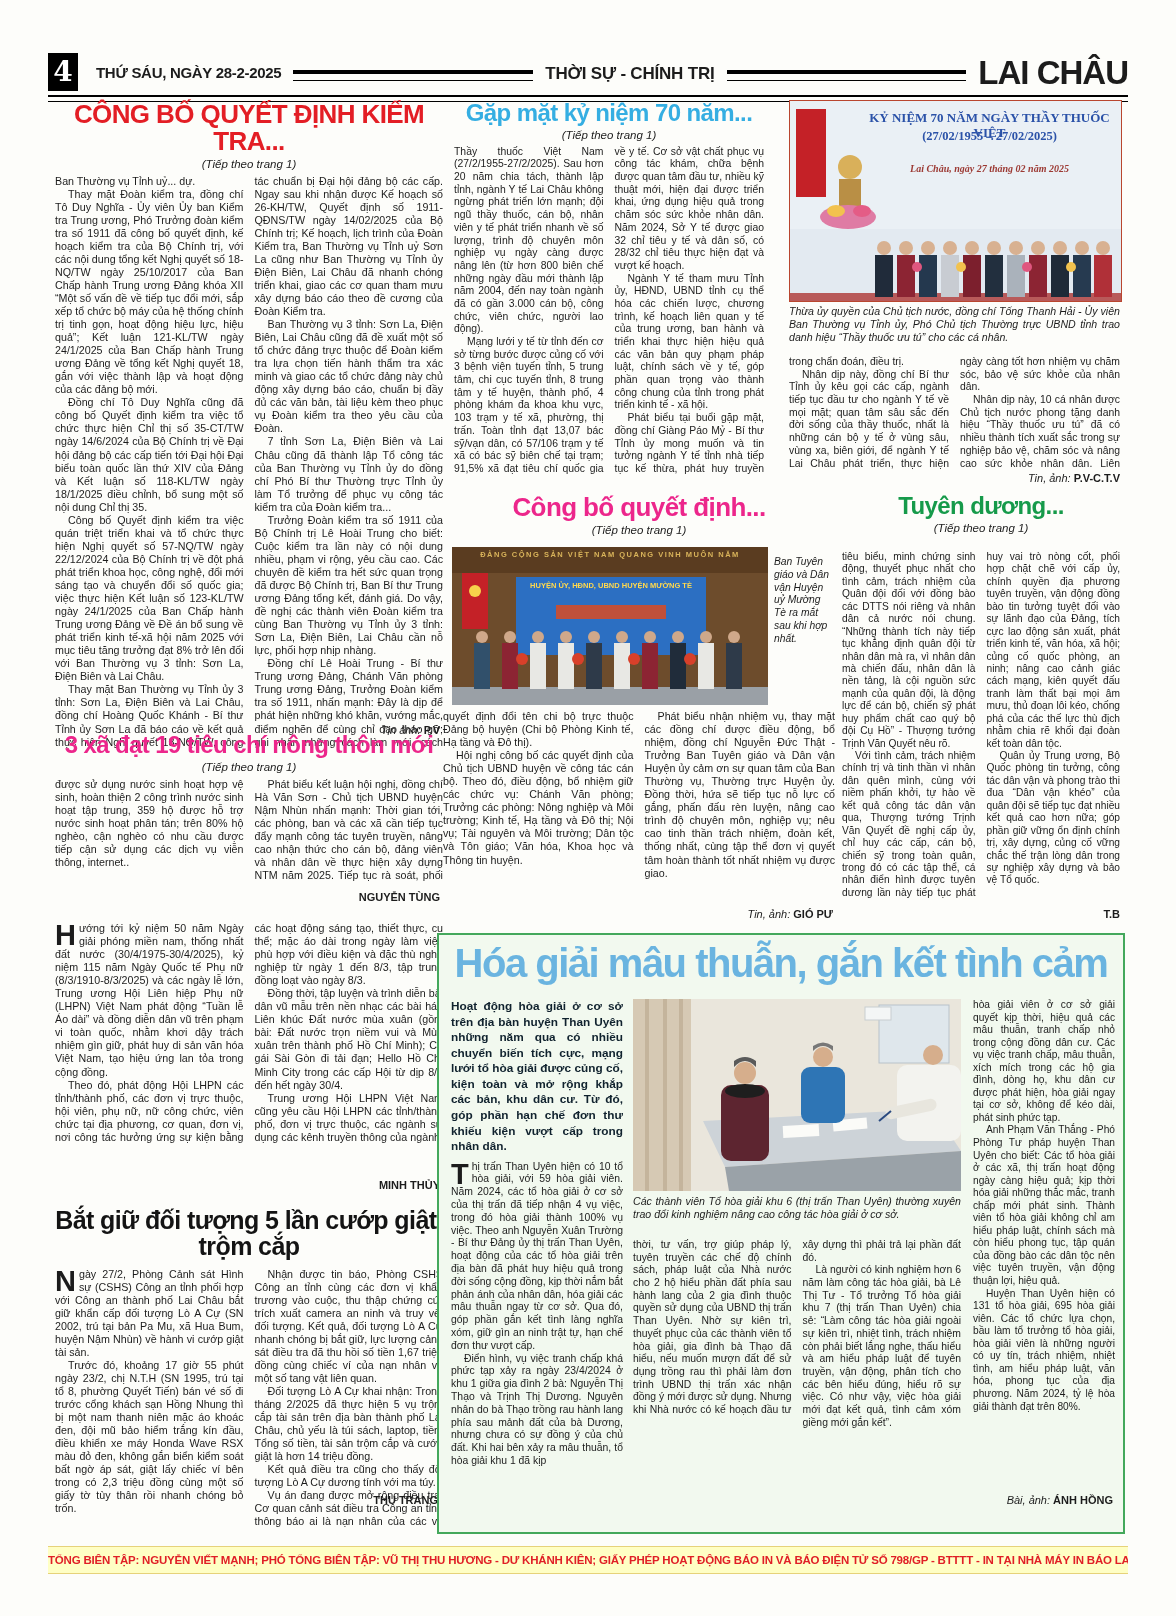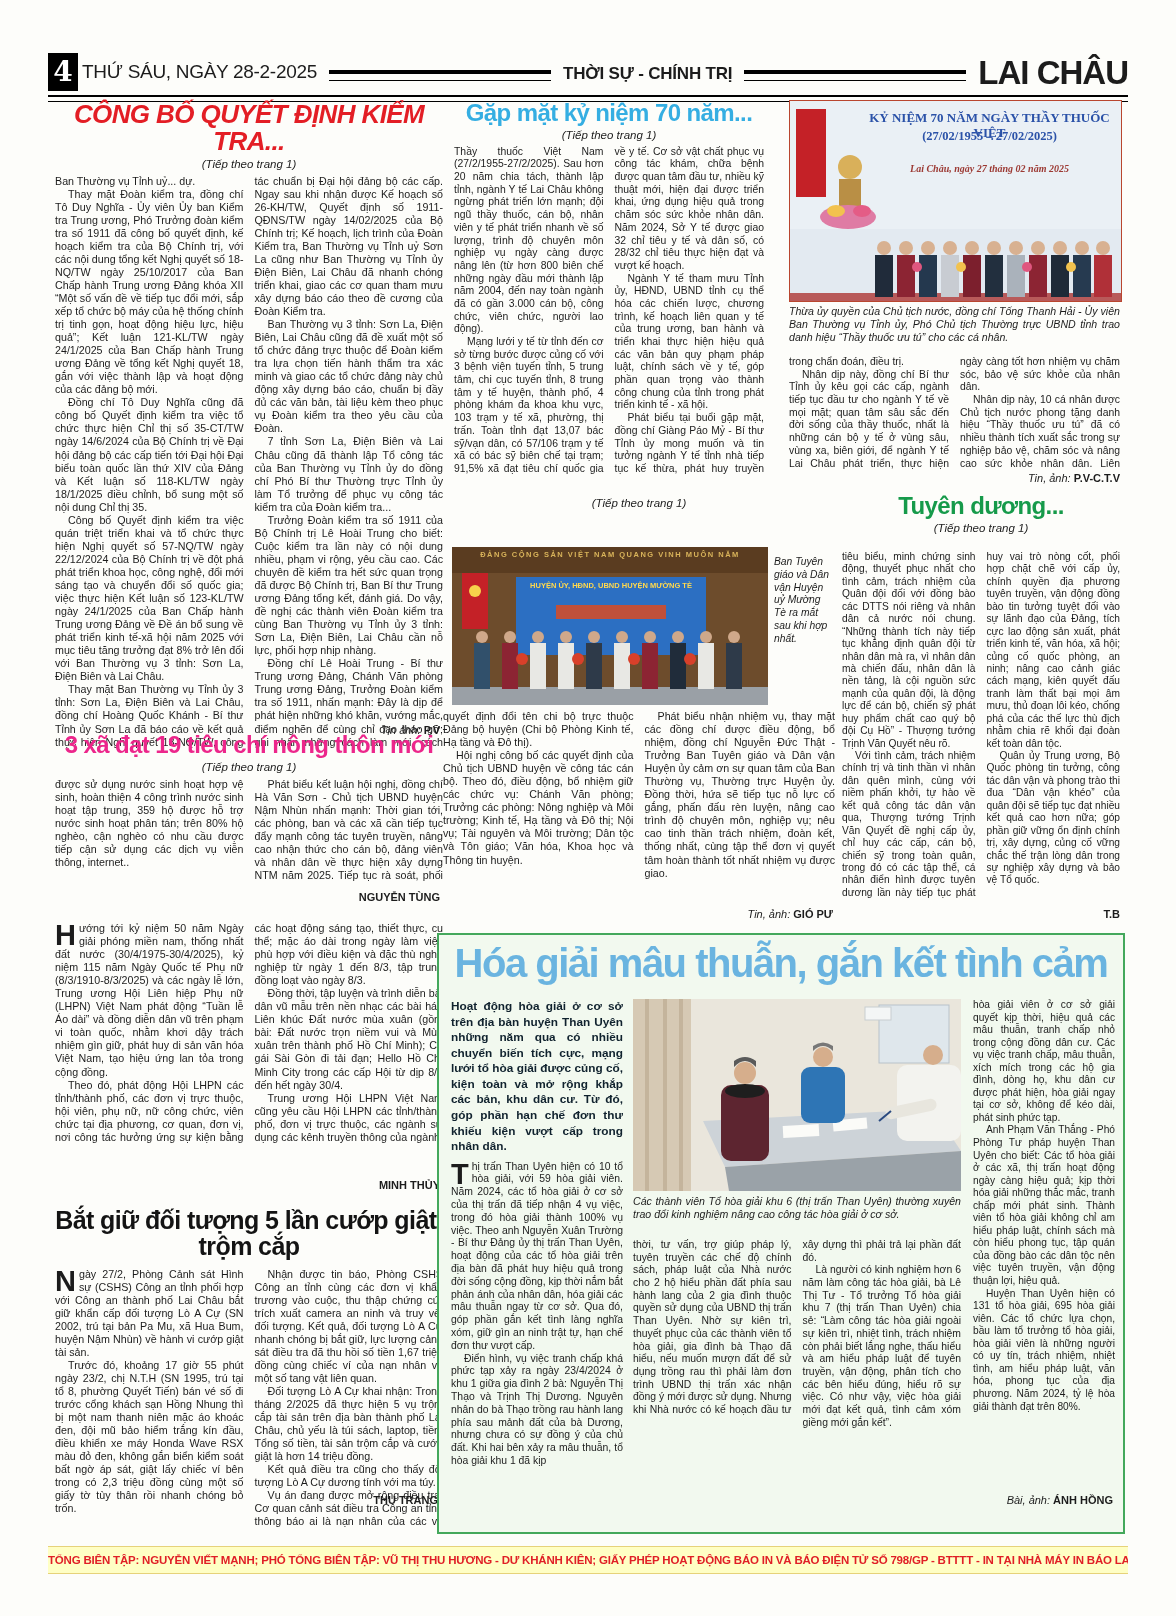--- a/index.html
+++ b/index.html
@@ -2,42 +2,42 @@
 <html><head>
 <meta charset="utf-8">
 <style>
   html,body{margin:0;padding:0;background:#e9e9e6;}
   #page{position:relative;width:1176px;height:1616px;background:#fdfdfa;margin:0 auto;
         font-family:"Liberation Sans",sans-serif;color:#1c1c1c;overflow:hidden;}
   
   #hdr{position:absolute;left:48px;top:52px;width:1080px;height:40px;display:flex;align-items:center;}
   #pagebox{width:30px;height:38px;background:#000;color:#fff;font-family:"DejaVu Serif",serif;
            font-weight:bold;font-size:28px;text-align:center;line-height:38px;flex:0 0 auto;}
-  #issuedate{font-weight:normal;font-size:19px;letter-spacing:-0.3px;margin-left:4px;white-space:nowrap;}
+  #issuedate{font-weight:bold;font-size:15px;letter-spacing:-0.3px;margin-left:18px;white-space:nowrap;}
   .hrule{flex:1;height:6px;border-top:4px solid #000;border-bottom:1px solid #000;margin:0 12px;margin-top:6px;}
   #section{font-weight:bold;font-size:17px;letter-spacing:-0.2px;white-space:nowrap;margin-top:4px;}
   #masthead{font-weight:bold;font-size:33px;letter-spacing:-1px;white-space:nowrap;margin-top:2px;}
   #hdr-underline{position:absolute;left:48px;top:95px;width:1080px;height:4px;
                  border-top:2px solid #000;border-bottom:1px solid #000;}
   
   .art{position:absolute;}
   .hl{font-weight:bold;text-align:center;line-height:1.03;letter-spacing:-0.6px;margin:0;}
   .sub{font-style:italic;text-align:center;font-size:11.5px;margin:3px 0 5px;}
   .body{text-align:justify;font-size:10.7px;line-height:1.22;overflow:hidden;}
   .cols2{column-count:2;column-gap:11px;}
   .para{margin:0;text-indent:13px;}
   .noind{text-indent:0;}
   .dropcap{text-indent:0;}
   .dropcap::first-letter{float:left;font-size:29px;line-height:24px;font-weight:bold;padding:1px 3px 0 0;}
   .byline{position:absolute;text-align:right;font-size:11px;}
   .byline .lbl{font-style:italic;}
   .byline .nm{font-weight:bold;}
   .caption{font-style:italic;font-size:10.6px;line-height:1.24;text-align:justify;}
   
-  #hl-kiemtra{color:#e31e25;font-size:26px;font-style:italic;}
+  #hl-kiemtra{color:#e31e25;font-size:26px;}
   #hl-gapmat{color:#35aee2;font-size:24px;}
   #hl-congbo{color:#ec268b;font-size:26px;}
   #hl-tuyenduong{color:#169a4a;font-size:24px;}
   #hl-ntm{color:#ec268b;font-size:24px;}
   #hl-aodai{color:#f48120;font-size:23px;}
   #hl-batgiu{color:#141414;font-size:25px;}
   
   #art-kiemtra{left:55px;top:101px;width:388px;}
   #kiemtra-body{height:575px;}
   #byline-kiemtra{left:250px;top:724px;width:190px;}
@@ -127,21 +127,21 @@
   </div>
   <div class="byline" id="byline-kiemtra">
     <span class="lbl">Tin ảnh:</span>
     <span class="nm">P.V</span>
   </div>
 
   <div class="art" id="art-ntm">
     <h1 class="hl" id="hl-ntm">3 xã đạt 19 tiêu chí nông thôn mới</h1>
     <div class="sub">(Tiếp theo trang 1)</div>
     <div class="body cols2" id="ntm-body">
-        <p class="para noind">được sử dụng nước sinh hoạt hợp vệ sinh, hoàn thiện 4 công trình nước sinh hoạt tập trung, 359 hộ được hỗ trợ nước sinh hoạt phân tán; trên 80% hộ nghèo, cận nghèo có nhu cầu được tiếp cận sử dụng các dịch vụ viễn thông, internet..</p>
+        <p class="para noind">được sử dụng nước sinh hoạt hợp vệ sinh, hoàn thiện 2 công trình nước sinh hoạt tập trung, 359 hộ được hỗ trợ nước sinh hoạt phân tán; trên 80% hộ nghèo, cận nghèo có nhu cầu được tiếp cận sử dụng các dịch vụ viễn thông, internet..</p>
         <p class="para">Phát biểu kết luận hội nghị, đồng chí Hà Văn Sơn - Chủ tịch UBND huyện Nậm Nhùn nhấn mạnh: Thời gian tới, các phòng, ban và các xã cần tiếp tục đẩy mạnh công tác tuyên truyền, nâng cao nhận thức cho cán bộ, đảng viên và nhân dân về thực hiện xây dựng NTM năm 2025. Tiếp tục rà soát, phối hợp hoàn thiện cơ chế chính sách hỗ trợ xây dựng NTM, đảm bảo đồng bộ, linh hoạt và phù hợp với điều kiện thực tế theo hướng nâng cao chất lượng, đi vào chiều sâu và bền vững. Huy động tối đa nguồn lực của người dân tham gia, thảo luận và tự nguyện hiến đất, đóng góp công sức, tiền của... vào chương trình xây dựng NTM của địa phương.</p>
       </div>
   </div>
   <div class="byline" id="byline-ntm">
     <span class="nm">NGUYỄN TÙNG</span>
   </div>
 
   <div class="art" id="art-aodai">
     <div class="body cols2" id="aodai-body" style="margin-top:7px;">
         <p class="para dropcap">Hướng tới kỷ niệm 50 năm Ngày giải phóng miền nam, thống nhất đất nước (30/4/1975-30/4/2025), kỷ niệm 115 năm Ngày Quốc tế Phụ nữ (8/3/1910-8/3/2025) và các ngày lễ lớn, Trung ương Hội Liên hiệp Phụ nữ (LHPN) Việt Nam phát động “Tuần lễ Áo dài” và đồng diễn dân vũ trên phạm vi toàn quốc, nhằm khơi dậy trách nhiệm gìn giữ, phát huy di sản văn hóa Việt Nam, tạo hiệu ứng lan tỏa trong cộng đồng.</p>
@@ -252,20 +252,21 @@
       <p class="para noind">trong chẩn đoán, điều trị.</p>
       <p class="para">Nhân dịp này, đồng chí Bí thư Tỉnh ủy kêu gọi các cấp, ngành tiếp tục đầu tư cho ngành Y tế về mọi mặt; quan tâm sâu sắc đến đời sống của thầy thuốc, nhất là những cán bộ y tế ở vùng sâu, vùng xa, biên giới, để ngành Y tế Lai Châu phát triển, thực hiện ngày càng tốt hơn nhiệm vụ chăm sóc, bảo vệ sức khỏe của nhân dân.</p>
       <p class="para">Nhân dịp này, 10 cá nhân được Chủ tịch nước phong tặng danh hiệu “Thầy thuốc ưu tú” đã có nhiều thành tích xuất sắc trong sự nghiệp bảo vệ, chăm sóc và nâng cao sức khỏe nhân dân. Liên đoàn Lao động tỉnh tặng 25 suất quà cho các đoàn viên công đoàn ngành Y tế có hoàn cảnh khó khăn.</p>
     </div>
   <div class="byline" id="byline-gapmat">
     <span class="lbl">Tin, ảnh:</span>
     <span class="nm">P.V-C.T.V</span>
   </div>
 
   <div class="art" id="art-congbo">
+    <h1 class="hl" id="hl-congbo">Công bố quyết định...</h1>
     <div class="sub">(Tiếp theo trang 1)</div>
   </div>
   <div class="photo" id="photo-muongte">
     <svg width="316" height="158" viewBox="0 0 316 158">
       <rect width="316" height="158" fill="#6d4c2c"></rect>
       <rect width="316" height="26" fill="#5a3c20"></rect>
       <rect x="64" y="30" width="190" height="78" fill="#2c6fc2"></rect>
       <rect x="104" y="58" width="110" height="14" fill="#c0503a"></rect>
       <rect x="10" y="26" width="26" height="56" fill="#c42127"></rect>
       <circle cx="23" cy="44" r="6" fill="#f7d24b"></circle>

